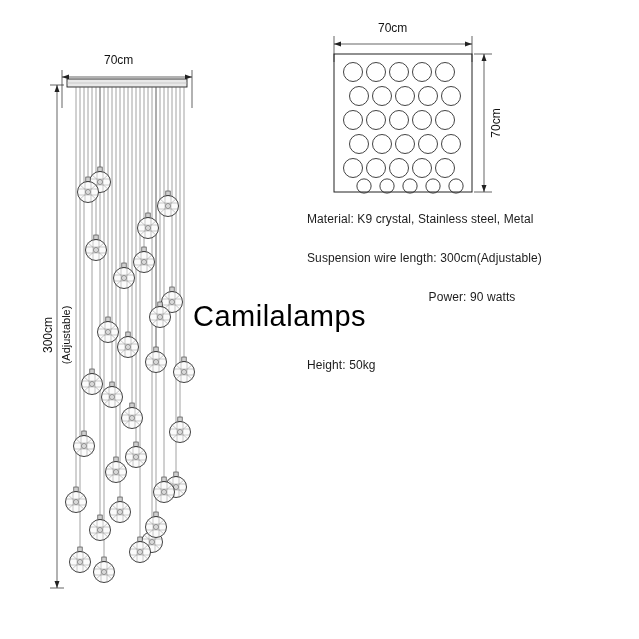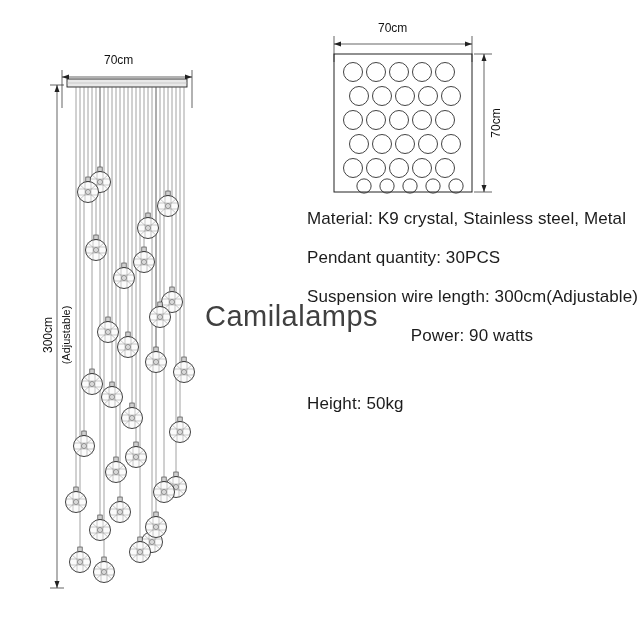--- a/index.html
+++ b/index.html
@@ -20,36 +20,36 @@
   #topview{position:absolute;left:320px;top:20px;width:180px;height:190px;}
 
   
   .specs{
     position:absolute;
     left:307px;
     top:212px;
     width:330px;
   }
   .spec-line{
-    font-size:17px;
+    font-size:12px;
     color:#1c1c1c;
     line-height:14px;
     margin-bottom:25px;
     white-space:nowrap;
     letter-spacing:0.1px;
   }
   .spec-line.gap-big{margin-bottom:54px;text-align:center;}
 
   
   .watermark{
     position:absolute;
-    left:205px;
+    left:193px;
     top:300px;
     font-size:29px;
-    color:#404040;
+    color:#000000;
     font-family:"Liberation Sans", sans-serif;
     letter-spacing:0.5px;
     user-select:none;
     pointer-events:none;
   }
 
   
   .dimtext{font-family:"Liberation Sans", sans-serif;font-size:12px;fill:#111;}
   .dimtext-sm{font-family:"Liberation Sans", sans-serif;font-size:11px;fill:#111;}
 </style>
@@ -500,19 +500,18 @@
       </g>
 
     <text class="dimtext" x="58" y="12">70cm</text>
     <text class="dimtext" x="-103" y="180" transform="rotate(-90)" text-anchor="middle">70cm</text>
   </svg>
 
   <div class="watermark">Camilalamps</div>
 
   <div class="specs">
     <div class="spec-line">Material: K9 crystal, Stainless steel, Metal</div>
-    <div class="spec-line">Pendant quantity: 30PCS</div>
     <div class="spec-line">Suspension wire length: 300cm(Adjustable)</div>
     <div class="spec-line gap-big">Power: 90 watts</div>
     <div class="spec-line">Height: 50kg</div>
   </div>
 
 </div>
 
 </body></html>

